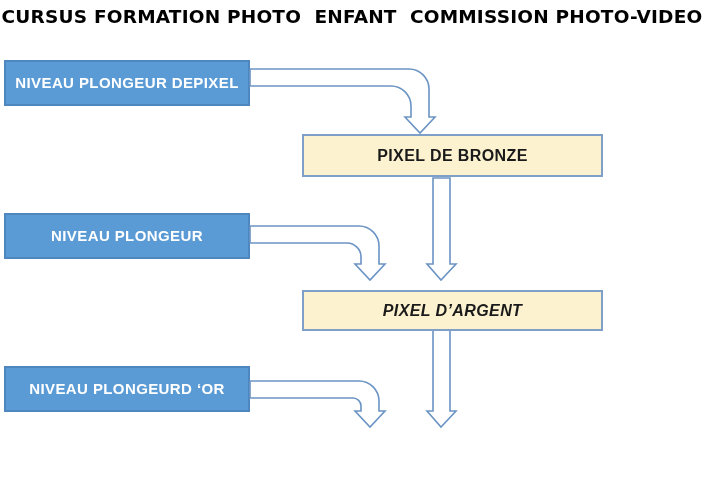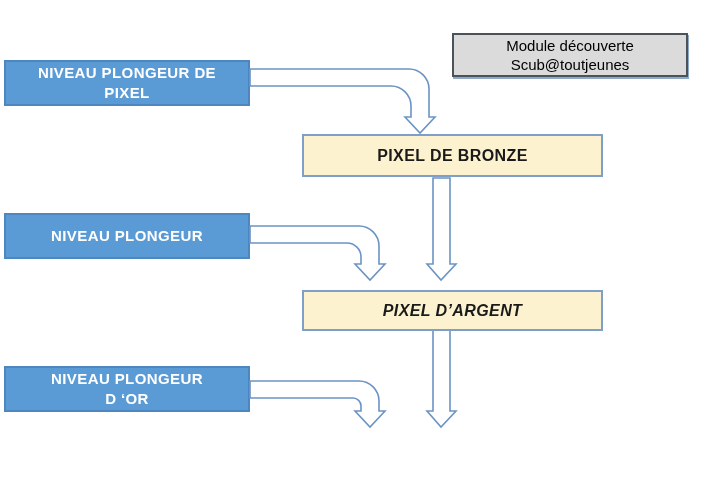--- a/index.html
+++ b/index.html
@@ -47,21 +47,21 @@
   }
   .blue-box {
     position: absolute;
     left: 4px;
     width: 246px;
     height: 46px;
     background: #5b9bd5;
     border: 2px solid #4e86c0;
     box-sizing: border-box;
     display: flex;
-    flex-direction: column;
+    flex-direction: row;
     justify-content: center;
     align-items: center;
     color: #ffffff;
     font-size: 15px;
     font-weight: 700;
     letter-spacing: 0.4px;
     line-height: 20px;
     text-align: center;
   }
   .pixel-box {
@@ -93,25 +93,22 @@
     stroke: #6b94c4;
     stroke-width: 1.6;
     stroke-linejoin: miter;
   }
 </style>
 </head>
 <body>
 
 <div class="canvas">
 
+  <div class="title">CURSUS FORMATION PHOTO  ENFANT  COMMISSION PHOTO-VIDEO</div>
 
-  <div class="module-box">
-    <div>Module découverte</div>
-    <div>Scub@toutjeunes</div>
-  </div>
 
   <div class="blue-box" style="top:60px;">
     <div>NIVEAU PLONGEUR DE</div>
     <div>PIXEL</div>
   </div>
   <div class="blue-box" style="top:213px;">
     <div>NIVEAU PLONGEUR</div>
   </div>
   <div class="blue-box" style="top:366px;">
     <div>NIVEAU PLONGEUR</div>

